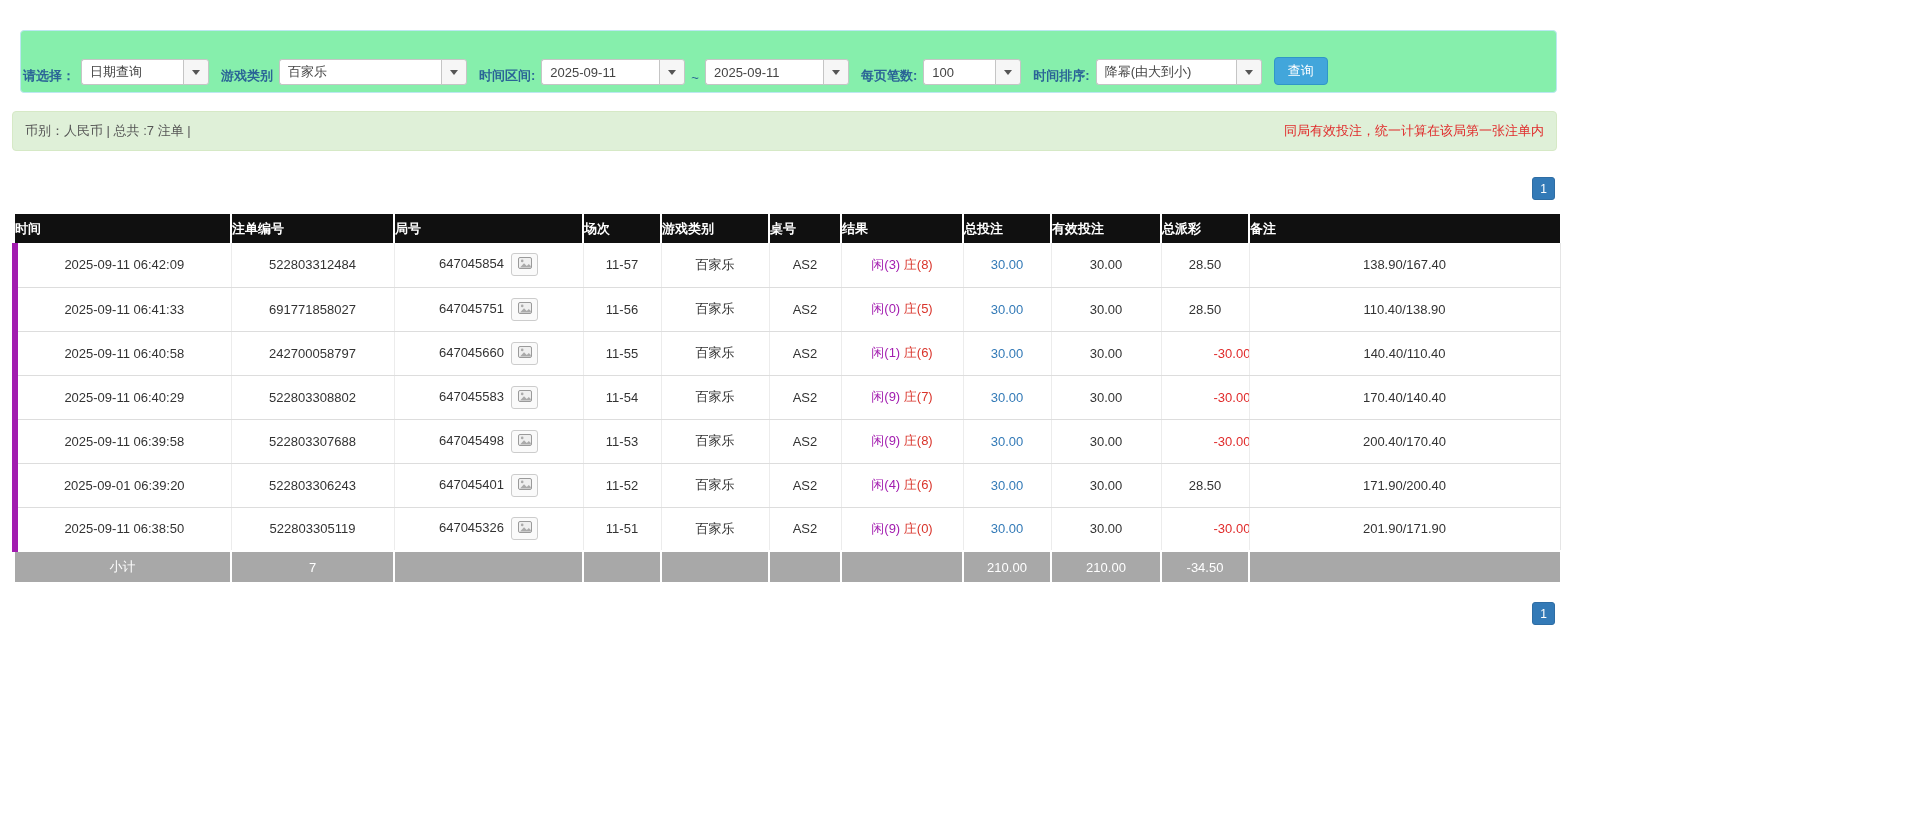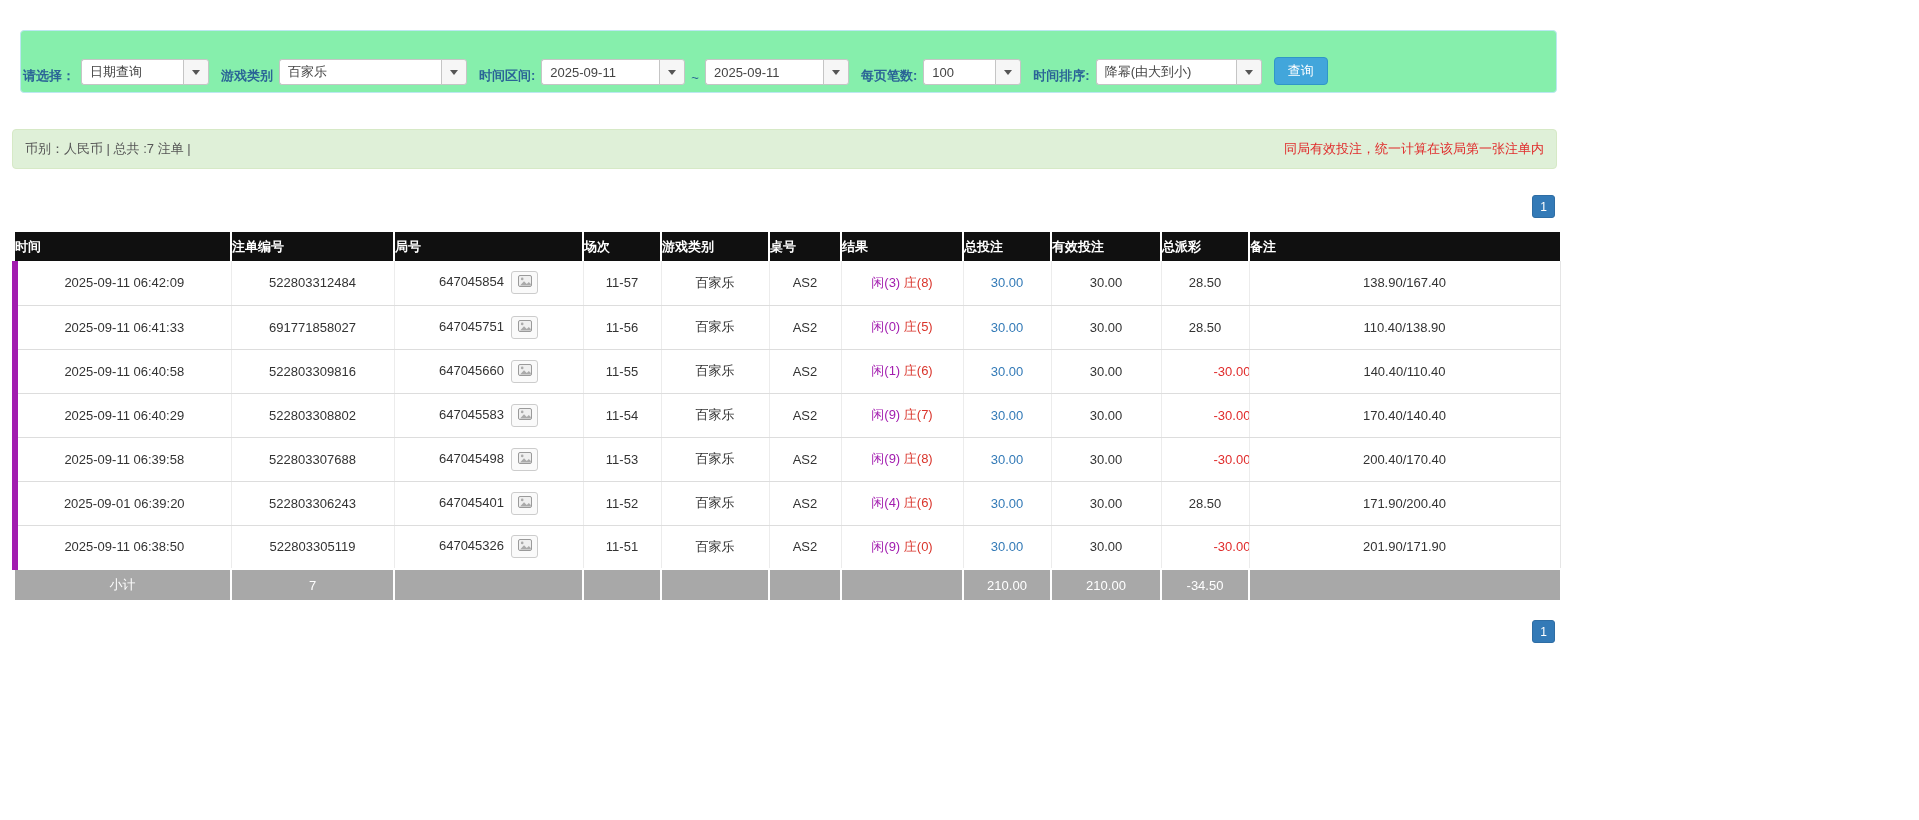--- a/index.html
+++ b/index.html
@@ -38,21 +38,21 @@
   .search-btn {
     height: 28px; padding: 0 13px; margin-left: 12px;
     background: #42a6db; border: 1px solid #2f96c8; color: #fff;
     border-radius: 4px; font-size: 13px; cursor: pointer;
     font-family: "Liberation Sans", sans-serif;
     margin-top: 19px;
   }
 
   
   .summary-bar {
-    margin-top: 36px;
+    margin-top: 18px;
     background: #dff0d8; border: 1px solid #d6e9c6; border-radius: 4px;
     padding: 10px 12px; display: flex; justify-content: space-between; align-items: center;
     font-size: 13px;
   }
   .summary-left { color: #555; }
   .summary-right { color: #e02b2b; }
 
   
   .pager-row { display: flex; justify-content: flex-end; }
   .pager-top { margin: 26px 2px 14px 0; }
@@ -224,21 +224,21 @@
           <td><span>百家乐</span></td>
           <td><span>AS2</span></td>
           <td><span class="res-player">闲(0)</span> <span class="res-banker">庄(5)</span></td>
           <td><a class="bet-link">30.00</a></td>
           <td><span>30.00</span></td>
           <td><span>28.50</span></td>
           <td><span>110.40/138.90</span></td>
         </tr>
         <tr>
           <td><span>2025-09-11 06:40:58</span></td>
-          <td><span>522803309816</span></td>
+          <td><span>242700058797</span></td>
           <td><span>647045660</span><button class="media-btn">
               <span><svg width="14" height="12" viewBox="0 0 14 12">
                   <rect x="0.5" y="0.5" width="13" height="11" rx="1.5" fill="#efefef" stroke="#9a9a9a"></rect>
                   <circle cx="4.2" cy="3.9" r="1.3" fill="#aaa"></circle>
                   <path d="M2 10.5 L6 6.2 L8.8 9 L10.8 7 L12.8 9 V10.5 Z" fill="#aaa"></path>
                 </svg></span>
             </button></td>
           <td><span>11-55</span></td>
           <td><span>百家乐</span></td>
           <td><span>AS2</span></td>

